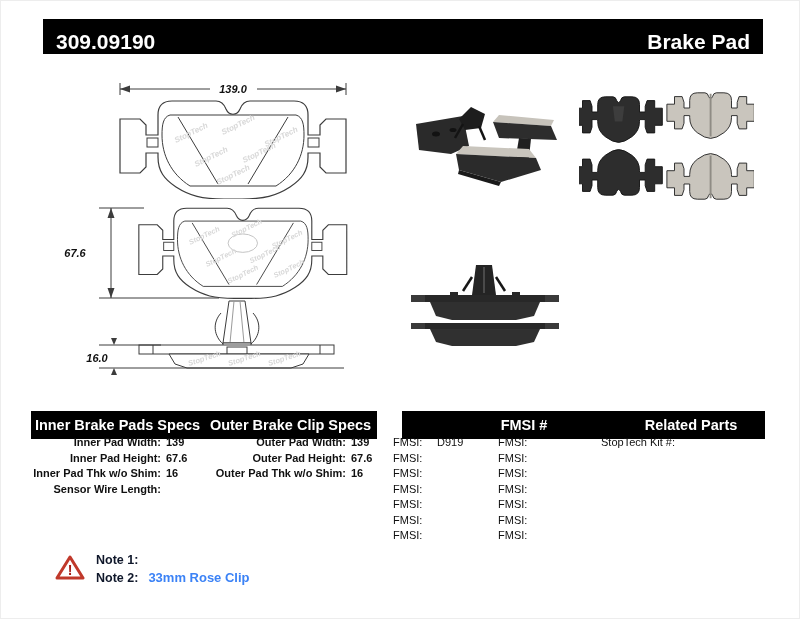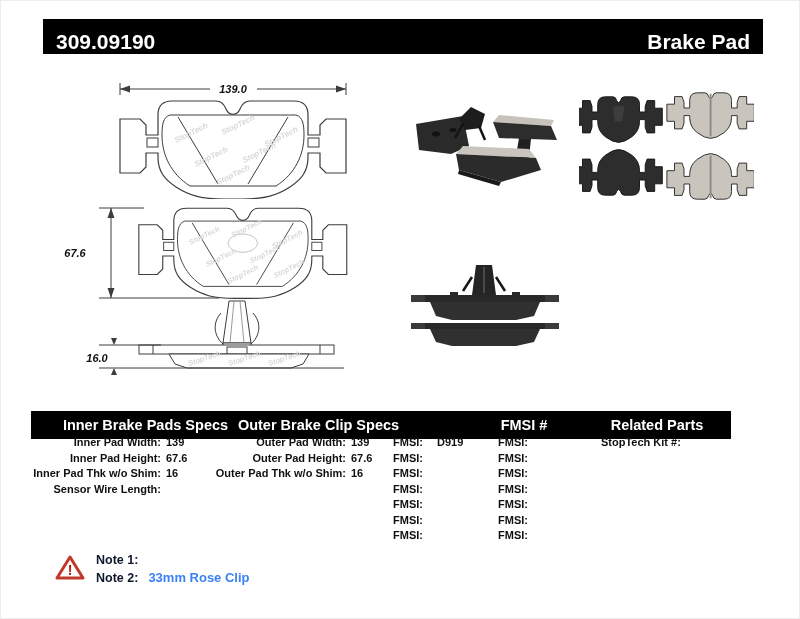--- a/index.html
+++ b/index.html
@@ -9,32 +9,32 @@
   .abs{position:absolute;}
 
   
   .header-bar{left:42px;top:18px;width:720px;height:35px;background:#000;
               color:#fff;display:flex;justify-content:space-between;align-items:flex-end;
               padding:0 13px;box-sizing:border-box;font-weight:bold;font-size:21px;}
 
   
   .tbl-header{top:410px;height:28px;background:#000;color:#fff;font-weight:bold;
               font-size:14.5px;display:flex;align-items:center;justify-content:center;}
-  .tbl-header.dual{justify-content:flex-start;padding-left:28px;}
+  .tbl-header.dual{justify-content:flex-start;}
   .tbl-header.dual .half{flex:1;text-align:center;}
 
   
   .spec-col{top:434px;}
   .spec-row{display:flex;font-size:11px;font-weight:bold;line-height:15.5px;color:#101010;}
   .spec-label{width:130px;text-align:right;white-space:nowrap;}
   .spec-label.wide{width:140px;}
   .spec-value{padding-left:5px;white-space:nowrap;text-align:left;}
 
   
-  .fmsi-row{display:flex;font-size:11px;font-weight:bold;line-height:15.5px;color:#101010;align-items:flex-end;}
+  .fmsi-row{display:flex;font-size:11px;font-weight:normal;line-height:15.5px;color:#101010;align-items:flex-end;}
   .fmsi-label{width:40px;white-space:nowrap;}
   .fmsi-value{padding-left:4px;white-space:nowrap;}
 
   
   .notes{left:95px;top:550px;}
   .note-row{display:flex;align-items:baseline;line-height:18px;}
   .note-label{font-weight:bold;font-size:12.5px;color:#0f172a;}
   .note-value{font-weight:bold;font-size:13px;color:#3b82f6;padding-left:10px;}
 
   svg text.dim{font-family:"Liberation Sans",sans-serif;font-style:italic;font-weight:bold;}
@@ -189,21 +189,21 @@
     <polygon points="24,70 134,70 128,83 110,87 46,87 30,83" fill="#303030"></polygon>
   </svg>
 
   <div class="abs tbl-header dual" style="left:30px;width:346px;">
     <span class="half">Inner Brake Pads Specs</span>
     <span class="half">Outer Brake Clip Specs</span>
   </div>
   <div class="abs tbl-header" style="left:401px;width:244px;">
     <span>FMSI #</span>
   </div>
-  <div class="abs tbl-header" style="left:582px;width:148px;">
+  <div class="abs tbl-header" style="left:616px;width:148px;">
     <span>Related Parts</span>
   </div>
 
   <div class="abs spec-col" style="left:30px;">
     <div class="spec-row">
       <span class="spec-label">Inner Pad Width:</span>
       <span class="spec-value">139</span>
     </div>
     <div class="spec-row">
       <span class="spec-label">Inner Pad Height:</span>

